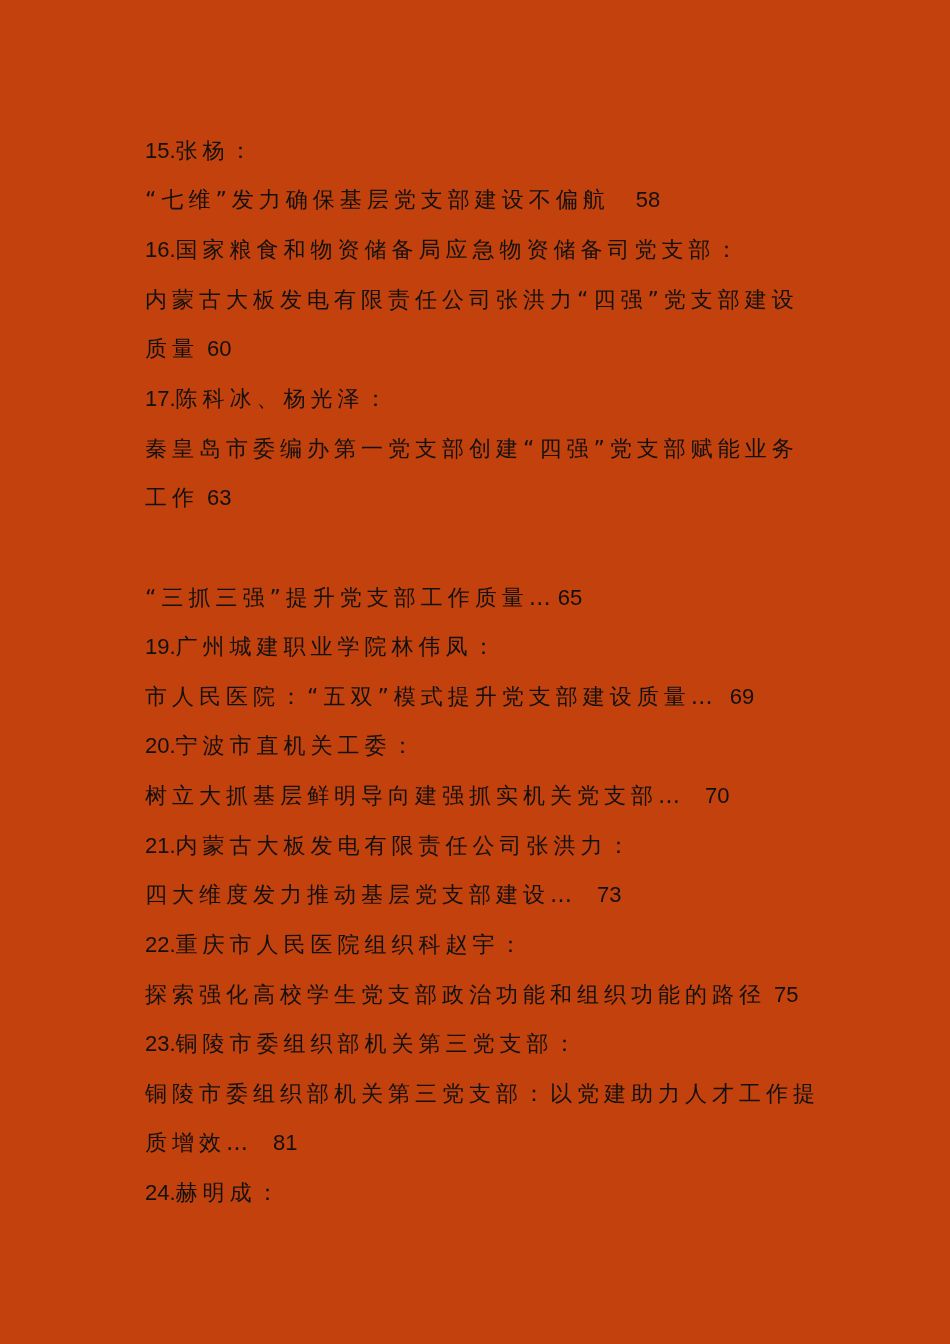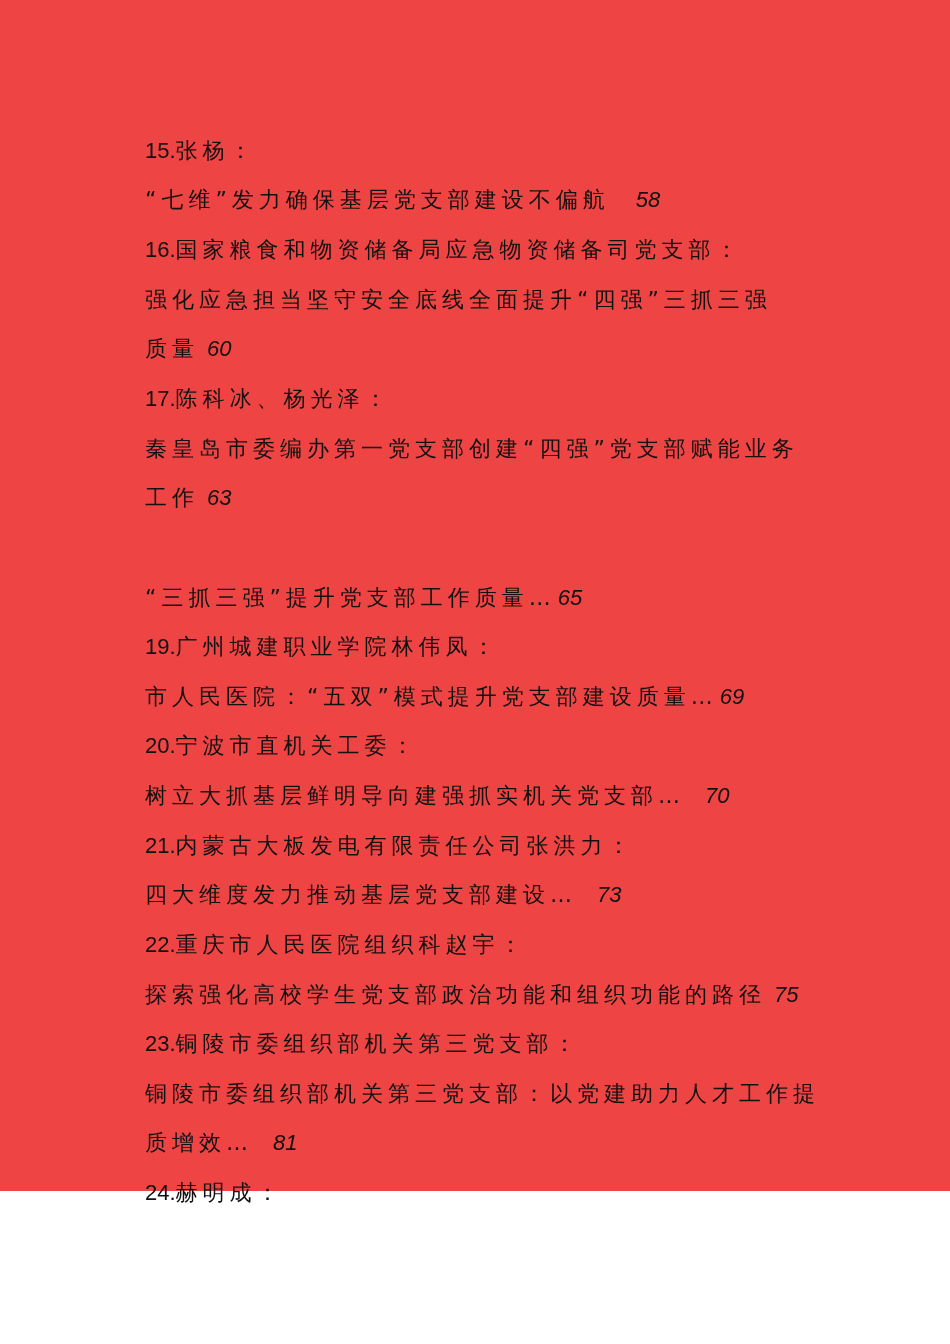--- a/index.html
+++ b/index.html
@@ -1,51 +1,51 @@
 <!DOCTYPE html>
 <html><head>
   <meta charset="utf-8">
   <style>
     html, body { margin: 0; padding: 0; background: #ffffff; }
     body { width: 950px; height: 1344px; position: relative; overflow: hidden; }
-    .page { position: absolute; left: 0; top: 0; width: 950px; height: 1191px; background: #ef4444; text-align: center; }
+    .page { position: absolute; left: 0; top: 0; width: 950px; height: 1344px; background: #c2410c; text-align: center; }
     .line {
       position: absolute;
       left: 145px;
       height: 30px;
       line-height: 30px;
       font-family: "DejaVu Sans", "Liberation Sans", sans-serif;
       font-size: 22px;
       color: #111111;
       white-space: nowrap;
       letter-spacing: 5px;
     }
     .line .num { letter-spacing: 0; font-family: "Liberation Sans", "DejaVu Sans", sans-serif; }
-    .line .pg { letter-spacing: 0; font-family: "Liberation Sans", "DejaVu Sans", sans-serif; margin-left: 8px; font-style: italic; }
+    .line .pg { letter-spacing: 0; font-family: "Liberation Sans", "DejaVu Sans", sans-serif; margin-left: 8px; }
   </style>
 </head>
 <body>
 
 <div class="page">
 
   <div class="line" style="top:136px"><span class="num">15.</span><span>张杨：</span></div>
   <div class="line" style="top:185px"><span>“七维”发力确保基层党支部建设不偏航</span><span class="pg" style="margin-left:26px">58</span></div>
 
   <div class="line" style="top:235px"><span class="num">16.</span><span>国家粮食和物资储备局应急物资储备司党支部：</span></div>
-  <div class="line" style="top:285px"><span>强化应急担当坚守安全底线全面提升“四强”三抓三强</span></div>
+  <div class="line" style="top:285px"><span>内蒙古大板发电有限责任公司张洪力“四强”党支部建设</span></div>
   <div class="line" style="top:334px"><span>质量</span><span class="pg">60</span></div>
 
   <div class="line" style="top:384px"><span class="num">17.</span><span>陈科冰、杨光泽：</span></div>
   <div class="line" style="top:434px"><span>秦皇岛市委编办第一党支部创建“四强”党支部赋能业务</span></div>
   <div class="line" style="top:483px"><span>工作</span><span class="pg">63</span></div>
 
   <div class="line" style="top:583px"><span>“三抓三强”提升党支部工作质量…</span><span class="pg" style="margin-left:2px">65</span></div>
 
   <div class="line" style="top:632px"><span class="num">19.</span><span>广州城建职业学院林伟凤：</span></div>
-  <div class="line" style="top:682px"><span>市人民医院：“五双”模式提升党支部建设质量…</span><span class="pg" style="margin-left:2px">69</span></div>
+  <div class="line" style="top:682px"><span>市人民医院：“五双”模式提升党支部建设质量…</span><span class="pg" style="margin-left:12px">69</span></div>
 
   <div class="line" style="top:731px"><span class="num">20.</span><span>宁波市直机关工委：</span></div>
   <div class="line" style="top:781px"><span>树立大抓基层鲜明导向建强抓实机关党支部…</span><span class="pg" style="margin-left:20px">70</span></div>
 
   <div class="line" style="top:831px"><span class="num">21.</span><span>内蒙古大板发电有限责任公司张洪力：</span></div>
   <div class="line" style="top:880px"><span>四大维度发力推动基层党支部建设…</span><span class="pg" style="margin-left:20px">73</span></div>
 
   <div class="line" style="top:930px"><span class="num">22.</span><span>重庆市人民医院组织科赵宇：</span></div>
   <div class="line" style="top:980px"><span>探索强化高校学生党支部政治功能和组织功能的路径</span><span class="pg">75</span></div>
 

